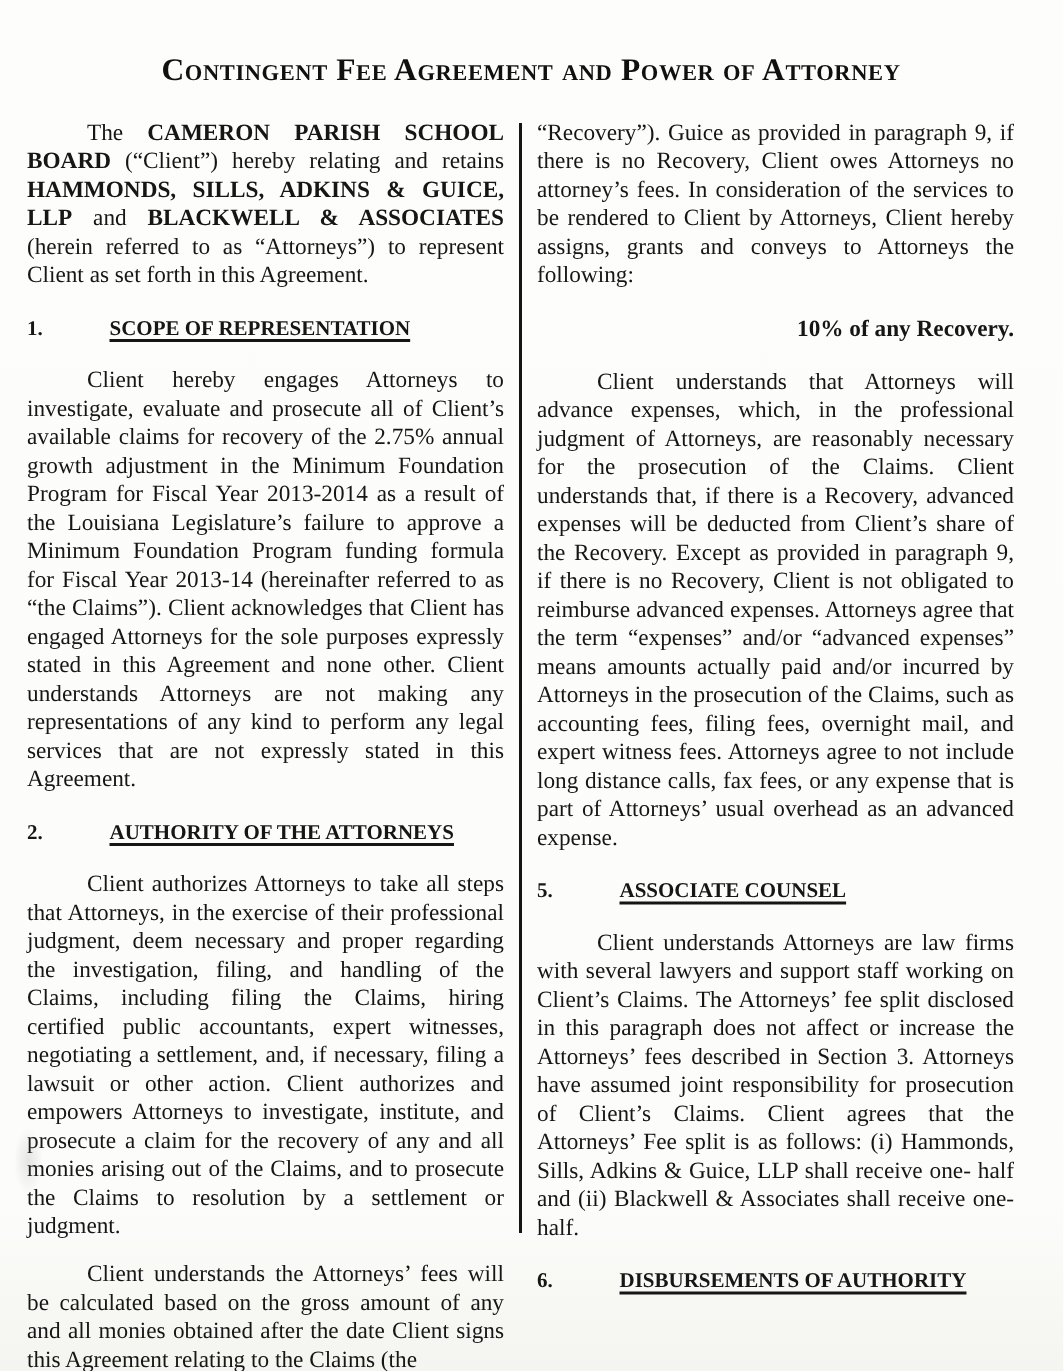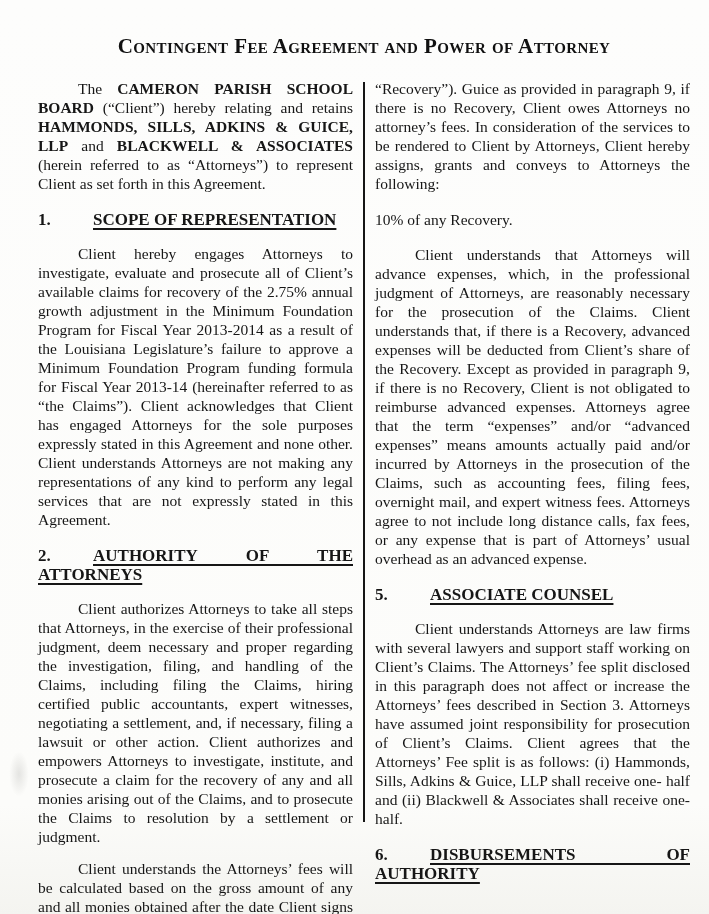--- a/index.html
+++ b/index.html
@@ -7,21 +7,21 @@
   body {
     font-family: "Liberation Serif", "DejaVu Serif", serif;
     color: #161616;
     background: #ffffff;
   }
   .page {
     position: relative;
     width: 709px;
     height: 914px;
     background: linear-gradient(180deg, #fdfdfc 0%, #fcfcfa 88%, #f4f4f0 100%);
-    padding: 34px 19px 0 38px;
+    padding: 34px 19px 0 18px;
     overflow: hidden;
   }
   .doc-title {
     text-align: center;
     font-weight: bold;
     font-variant: small-caps;
     font-size: 21px;
     letter-spacing: 0.4px;
     margin-bottom: 20px;
     color: #101010;
@@ -31,24 +31,24 @@
   .divider {
     width: 2px;
     height: 740px;
     background: #151515;
     margin: 3px 10px 0 10px;
     flex: 0 0 auto;
   }
   p.body-para { text-indent: 40px; margin-bottom: 13px; }
   p.no-indent { text-indent: 0; }
   .b { font-weight: bold; }
-  .sec-head { margin: 17px 0 15px 0; font-weight: bold; font-size: 17px; }
+  .sec-head { margin: 17px 0 15px 0; font-weight: bold; font-size: 14px; }
   .sec-num { display: inline-block; width: 55px; }
   .sec-title { text-decoration: underline; text-decoration-thickness: 2px; text-underline-offset: 3px; }
-  .fee-line { text-align: left; font-weight: normal; text-indent: 0; margin: 17px 0 16px 0; }
+  .fee-line { text-align: right; font-weight: bold; text-indent: 0; margin: 17px 0 16px 0; }
   .smudge {
     position: absolute;
     left: 6px; bottom: 110px;
     width: 26px; height: 60px;
     background: radial-gradient(closest-side, rgba(120,120,115,0.18), rgba(120,120,115,0) 75%);
     pointer-events: none;
   }
 </style>
 </head>
 <body>

